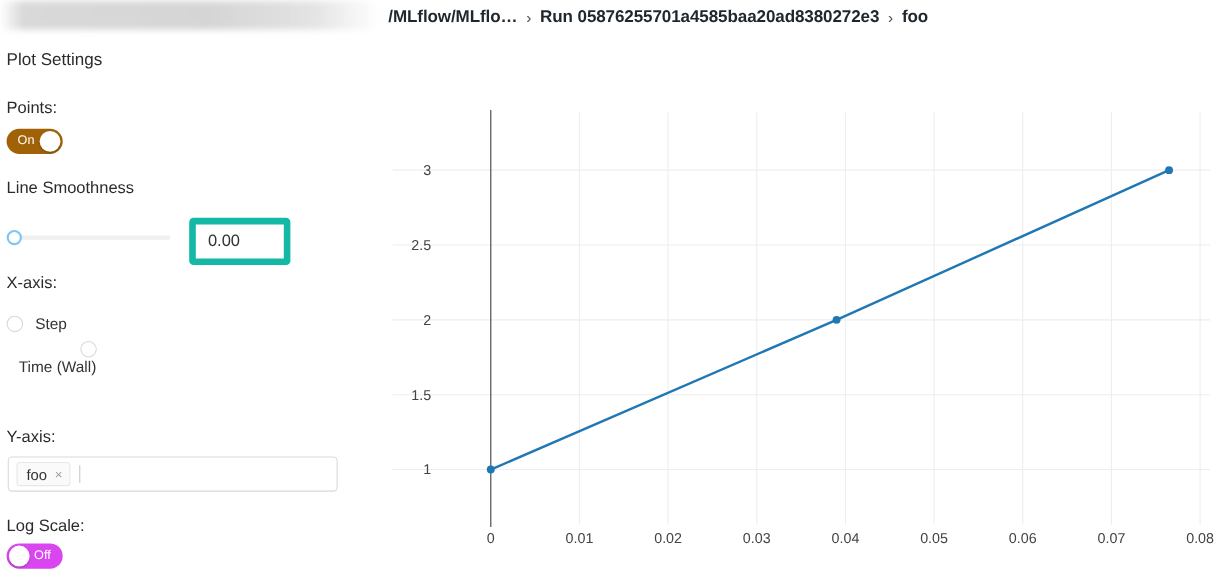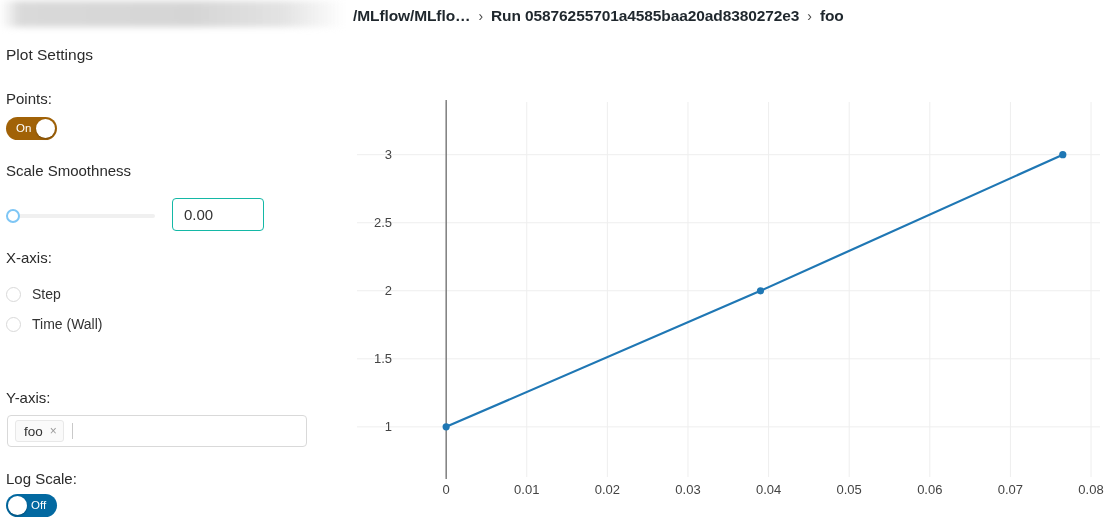--- a/index.html
+++ b/index.html
@@ -64,21 +64,21 @@
   }
   .toggle .knob {
     position: absolute; width: 19px; height: 19px; border-radius: 50%;
     background: #fff; top: 2px;
     box-shadow: 0 1px 2px rgba(0,0,0,0.28);
   }
   .toggle .tg-text {
     position: absolute; font-size: 11.5px; color: #fff; line-height: 1;
   }
   .toggle.on  { background: #a16207; }
-  .toggle.off { background: #0369a1; }
+  .toggle.off { background: #d946ef; }
   .toggle.on  .knob   { right: 2px; }
   .toggle.on  .tg-text{ left: 10px; }
   .toggle.off .knob   { left: 2px; }
   .toggle.off .tg-text{ left: 25px; }
 
   .tg-points   { left: 6px; top: 85px; width: 51px; }
   .tg-logscale { left: 6px; top: 462px; width: 51px; }
 
   
   .slider-row { position: absolute; left: 0; top: 162px; width: 345px; height: 44px; }
@@ -86,32 +86,32 @@
     position: absolute; left: 10px; top: 20px; width: 145px; height: 4px;
     background: #f0f0f0; border-radius: 2px;
   }
   .slider-handle {
     position: absolute; left: 6px; top: 15px;
     width: 14px; height: 14px; border-radius: 50%;
     background: #fff; border: 2px solid #7ec6f5;
     cursor: pointer;
   }
   .smooth-input {
-    position: absolute; left: 172px; top: 4px; width: 92px; height: 33px;
-    border: 1px solid #14b8a6; border-radius: 4px; background: #fff;
+    position: absolute; left: 172px; top: 4px; width: 92px; height: 43px;
+    border: 6px solid #14b8a6; border-radius: 4px; background: #fff;
     font-family: "Liberation Sans", sans-serif; font-size: 15px; color: #333;
     padding-left: 11px; outline: none;
   }
 
   
   .radio-row {
     position: absolute; left: 6px; height: 22px;
     display: flex; align-items: flex-end; cursor: pointer;
   }
-  .r1 { top: 248px; } .r2 { top: 278px; } .r3 { top: 308px; }
+  .r1 { top: 248px; } .r2 { top: 278px; flex-direction: column; } .r3 { top: 308px; }
   .radio-mark {
     width: 15px; height: 15px; border-radius: 50%;
     border: 1px solid #d9d9d9; background: #fff;
     display: inline-block; position: relative; flex: none;
   }
   .radio-row.sel .radio-mark { border: 1px solid #1890ff; }
   .radio-row.sel .radio-mark::after {
     content: ""; position: absolute; left: 3px; top: 3px;
     width: 7px; height: 7px; border-radius: 50%; background: #1890ff;
   }
@@ -166,21 +166,21 @@
 
     <div class="panel-title">Plot Settings</div>
 
     <div class="section-label lbl-points">Points:</div>
 
     <div class="toggle on tg-points">
       <span class="tg-text">On</span>
       <span class="knob"></span>
     </div>
 
-    <div class="section-label lbl-smooth">Scale Smoothness</div>
+    <div class="section-label lbl-smooth">Line Smoothness</div>
 
     <div class="slider-row">
       <div class="slider-track"></div>
       <div class="slider-handle"></div>
       <input class="smooth-input" type="text" value="0.00" style="">
     </div>
 
     <div class="section-label lbl-xaxis">X-axis:</div>
 
     <div class="radio-row r1">

